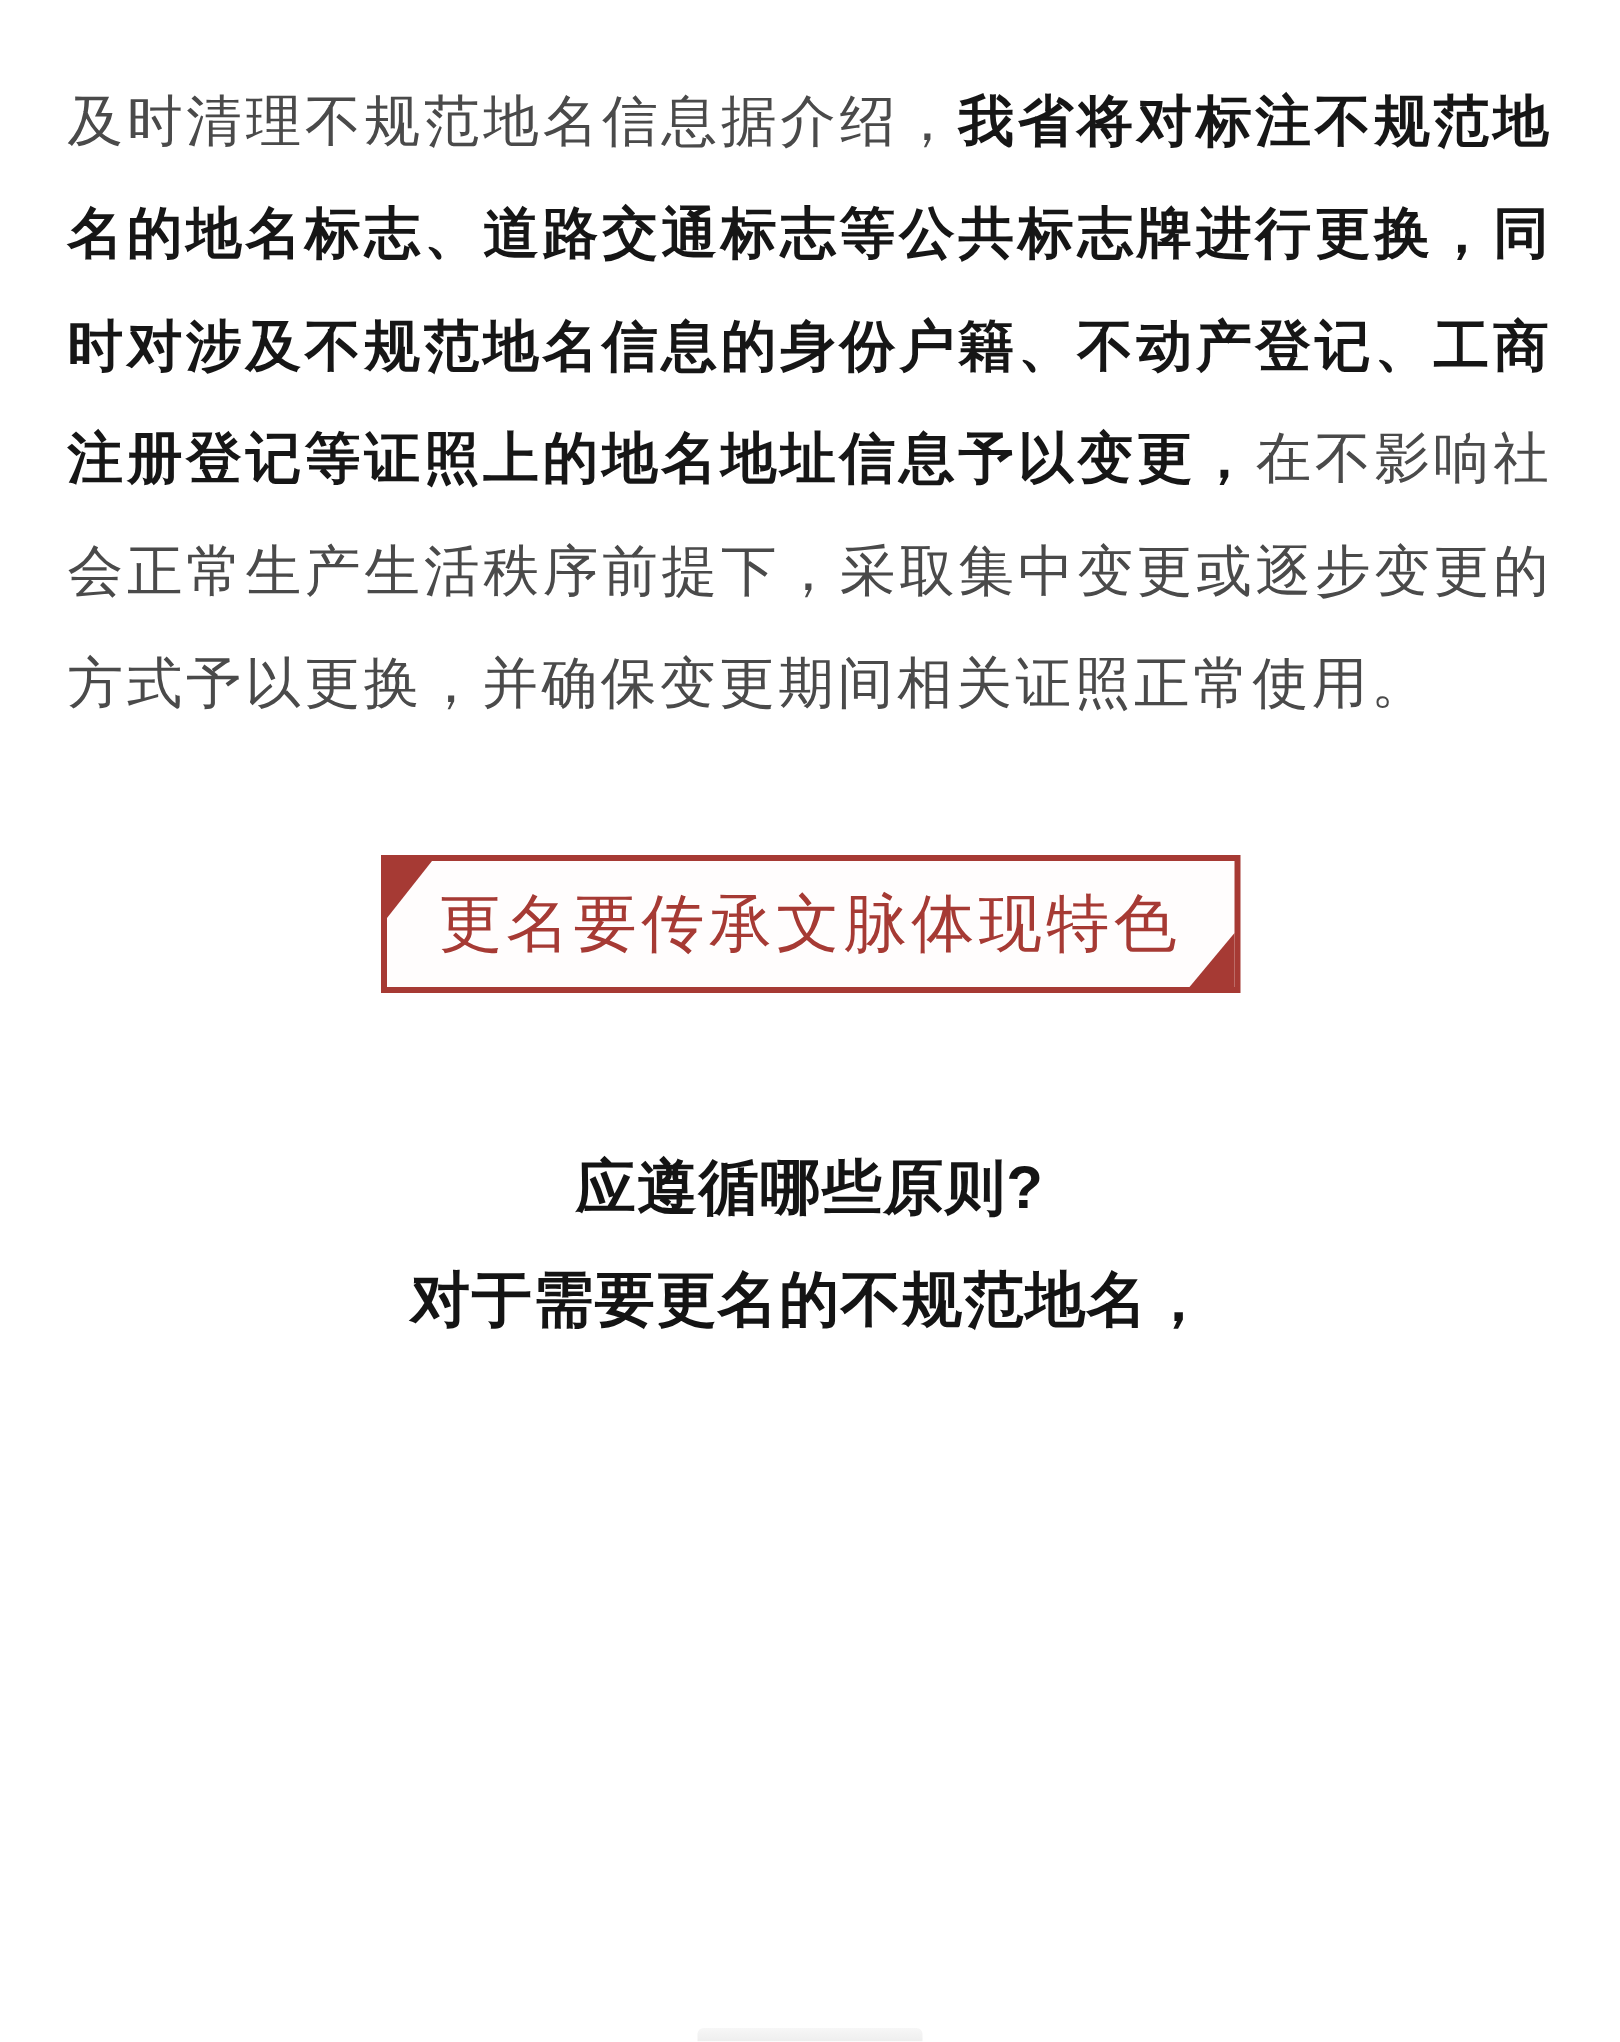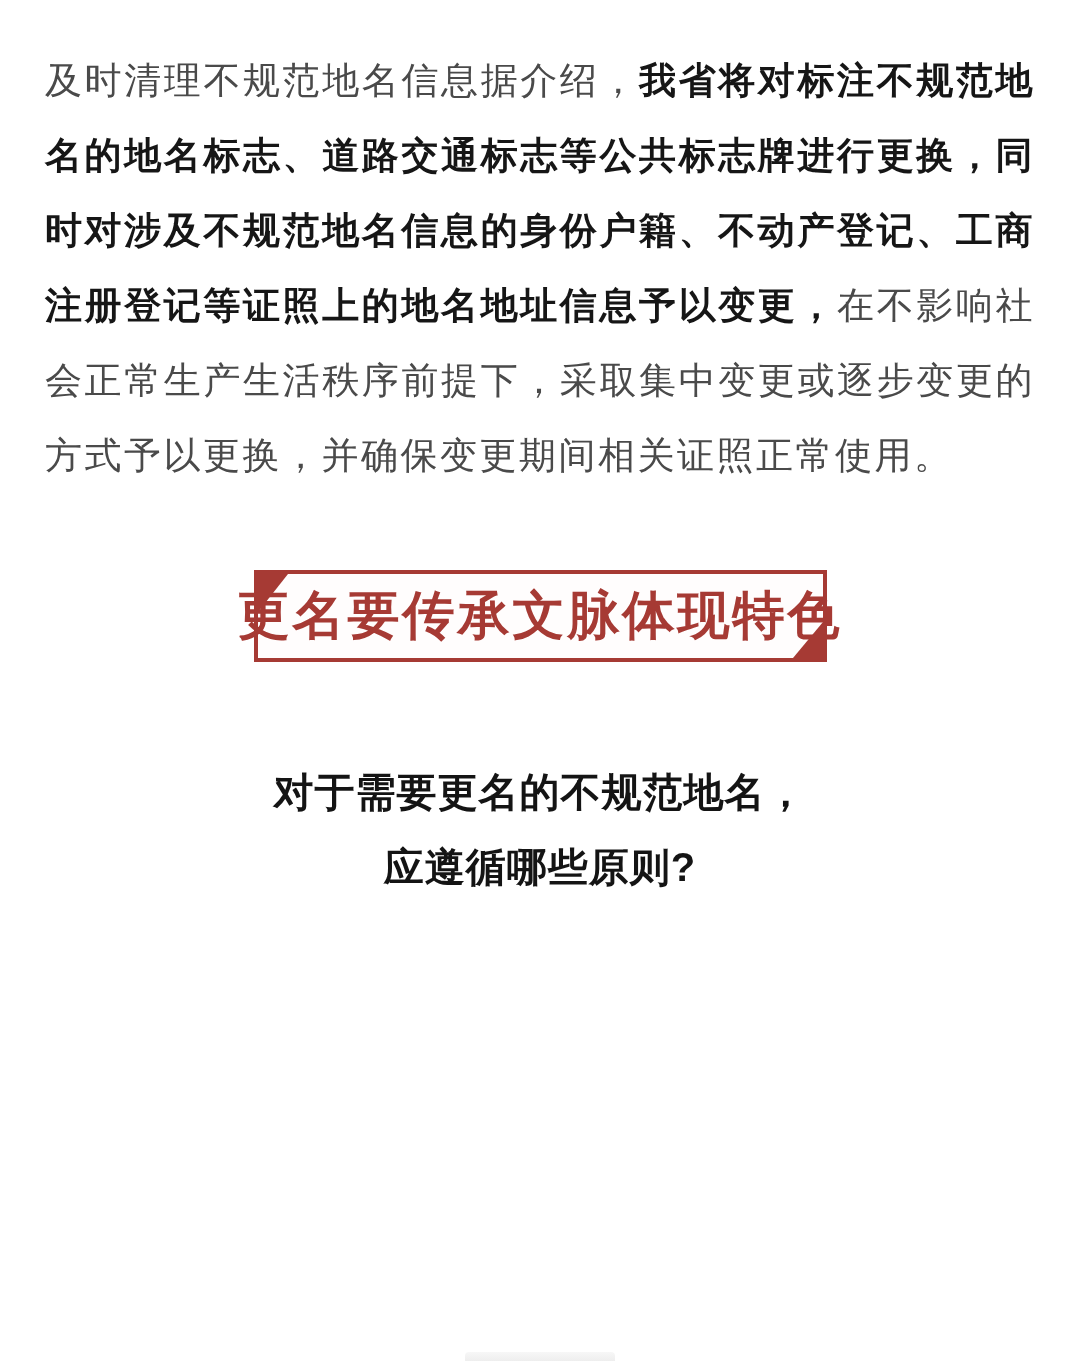--- a/index.html
+++ b/index.html
@@ -44,22 +44,22 @@
     width: 573px;
     height: 92px;
     margin: 77px auto 0 auto;
     border: 4px solid var(--accent-red);
     background: #fffdfd;
     display: flex;
     align-items: center;
     justify-content: center;
   }
   .banner-title {
-    font-size: 52px;
-    font-weight: 700;
+    font-size: 42px;
+    font-weight: 400;
     letter-spacing: 3px;
     color: var(--accent-red);
     white-space: nowrap;
   }
   .corner-tl {
     position: absolute;
     top: 0; left: 0;
     width: 0; height: 0;
     border-top: 38px solid var(--accent-red);
     border-right: 30px solid transparent;
@@ -102,20 +102,20 @@
     <p class="para para-intro"><span>及时清理不规范地名信息据介绍，</span><strong>我省将对标注不规范地名的地名标志、道路交通标志等公共标志牌进行更换，同时对涉及不规范地名信息的身份户籍、不动产登记、工商注册登记等证照上的地名地址信息予以变更，</strong><span>在不影响社会正常生产生活秩序前提下，采取集中变更或逐步变更的方式予以更换，并确保变更期间相关证照正常使用。</span></p>
 
 
     <div class="banner">
       <span class="corner-tl"></span>
       <span class="banner-title">更名要传承文脉体现特色</span>
       <span class="corner-br"></span>
     </div>
 
     <div class="question">
+      <div>应遵循哪些原则?</div>
       <div>对于需要更名的不规范地名，</div>
-      <div>应遵循哪些原则?</div>
     </div>
 
   </div>
 
   <div class="peek-bar"></div>
 </div>
 
 </body></html>

